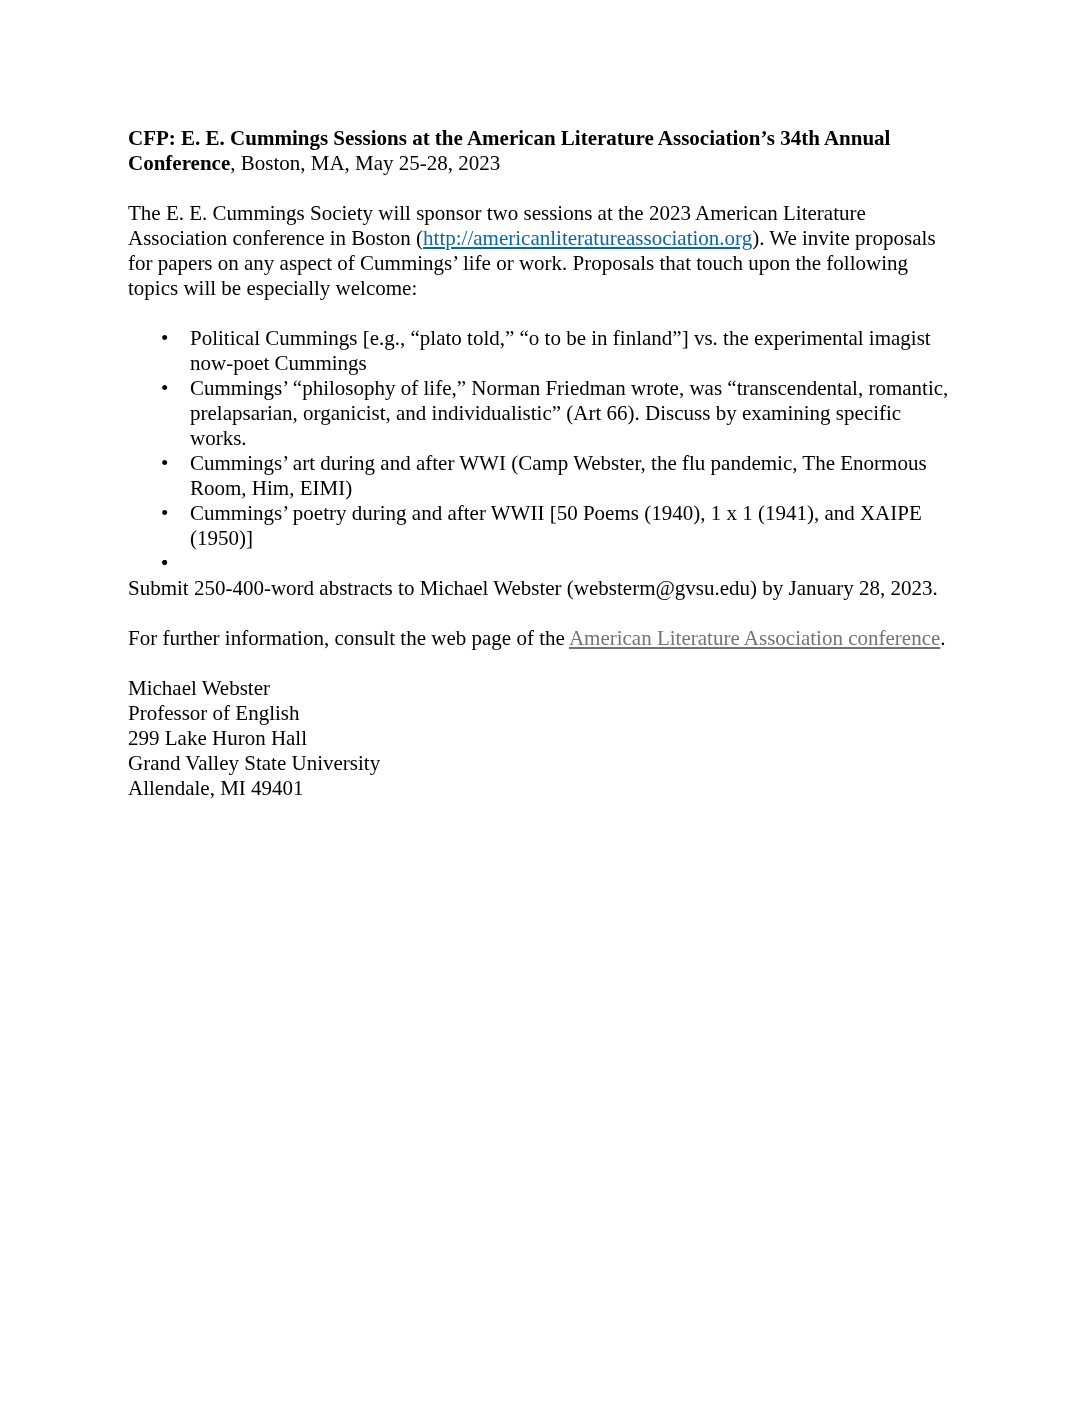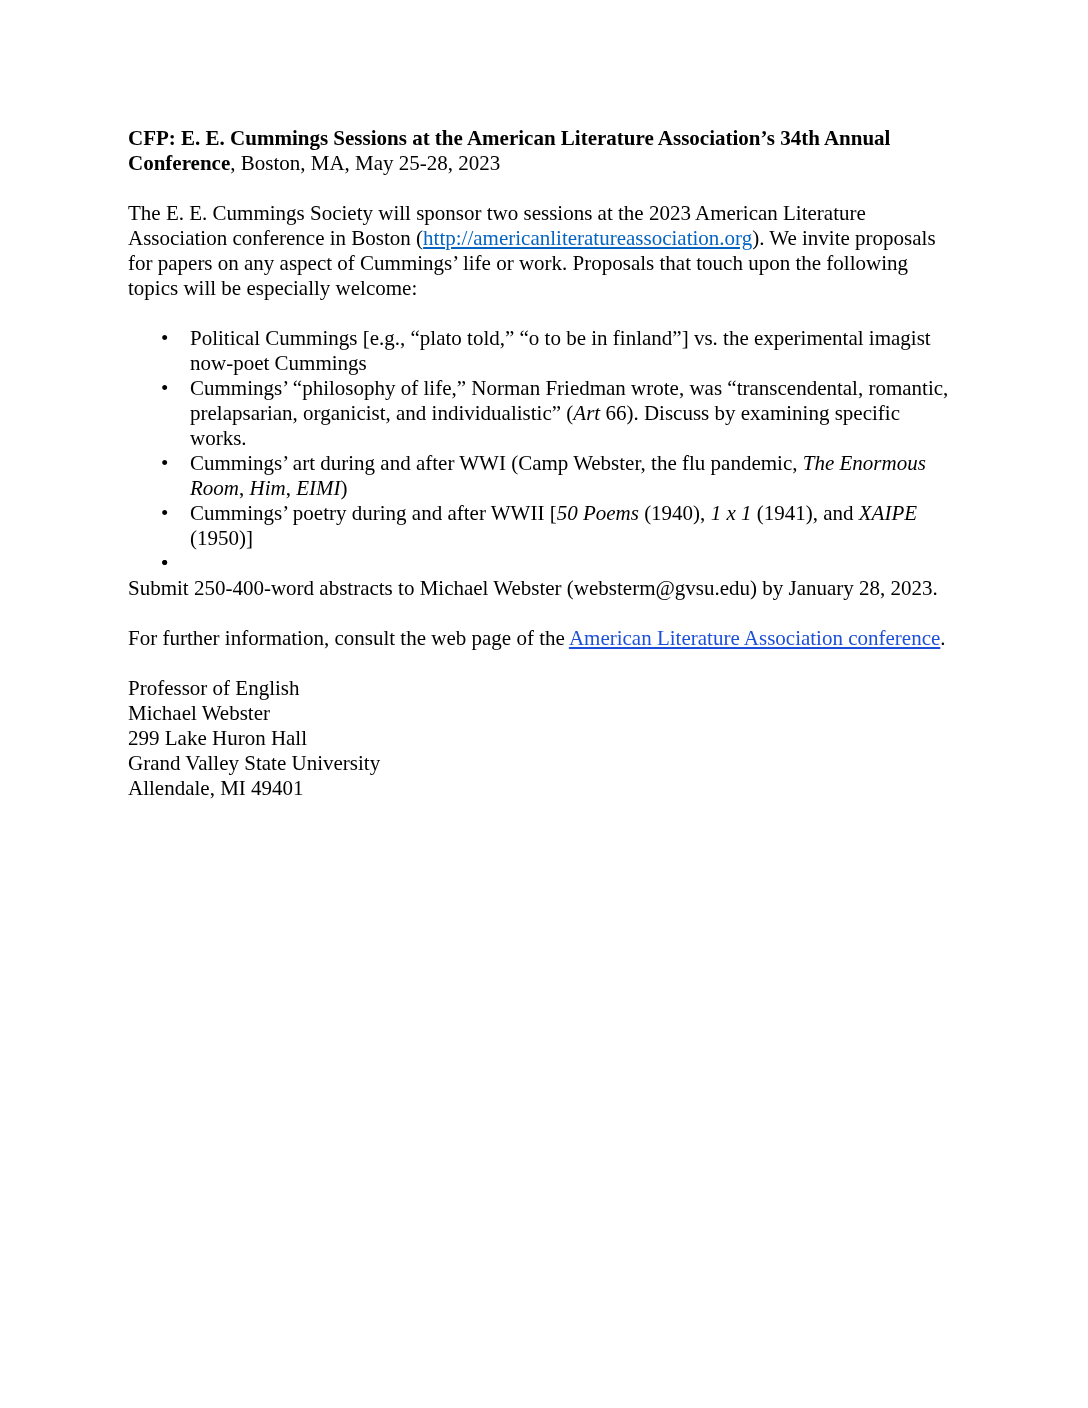--- a/index.html
+++ b/index.html
@@ -10,28 +10,28 @@
     background: #ffffff;
     padding: 126px 128px 40px 128px;
     font-family: "Liberation Serif", "DejaVu Serif", serif;
     font-size: 21px;
     line-height: 25px;
     color: #000000;
     overflow: hidden;
   }
   .para { margin: 0 0 25px 0; }
   .bold { font-weight: bold; }
-  .italic { font-style: italic; }
+  .italic { }
   a.link-new {
     color: #0563c1;
     text-decoration: underline;
     cursor: pointer;
   }
   a.link-visited {
-    color: #1d4ed8;
+    color: #737373;
     text-decoration: underline;
     cursor: pointer;
   }
   ul.topics {
     list-style: none;
     margin: 0 0 25px 0;
     padding: 0 0 0 62px;
   }
   ul.topics li { position: relative; }
   .bullet {
@@ -51,19 +51,19 @@
       <li><span class="bullet">•</span><span><span>Political Cummings [e.g., “plato told,” “o to be in finland”] vs. the experimental imagist now-poet Cummings</span></span></li>
       <li><span class="bullet">•</span><span><span>Cummings’ “philosophy of life,” Norman Friedman wrote, was “transcendental, romantic, prelapsarian, organicist, and individualistic” (</span><span class="italic">Art</span><span> 66). Discuss by examining specific works.</span></span></li>
       <li><span class="bullet">•</span><span><span>Cummings’ art during and after WWI (Camp Webster, the flu pandemic, </span><span class="italic">The Enormous Room</span><span>, </span><span class="italic">Him</span><span>, </span><span class="italic">EIMI</span><span>)</span></span></li>
       <li><span class="bullet">•</span><span><span>Cummings’ poetry during and after WWII [</span><span class="italic">50 Poems</span><span> (1940), </span><span class="italic">1 x 1</span><span> (1941), and </span><span class="italic">XAIPE</span><span> (1950)]</span></span></li>
       <li><span class="bullet">•</span></li>
       <li><span class="bullet">•</span></li>
     </ul>
   <p class="para"><span>Submit 250-400-word abstracts to Michael Webster (websterm@gvsu.edu) by January 28, 2023.</span></p>
   <p class="para"><span>For further information, consult the web page of the </span><a class="link-visited">American Literature Association conference</a><span>.</span></p>
   <div class="para signature">
+      <div>Michael Webster</div>
       <div>Professor of English</div>
-      <div>Michael Webster</div>
       <div>299 Lake Huron Hall</div>
       <div>Grand Valley State University</div>
       <div>Allendale, MI 49401</div>
     </div>
 </div>
 
 </body></html>

